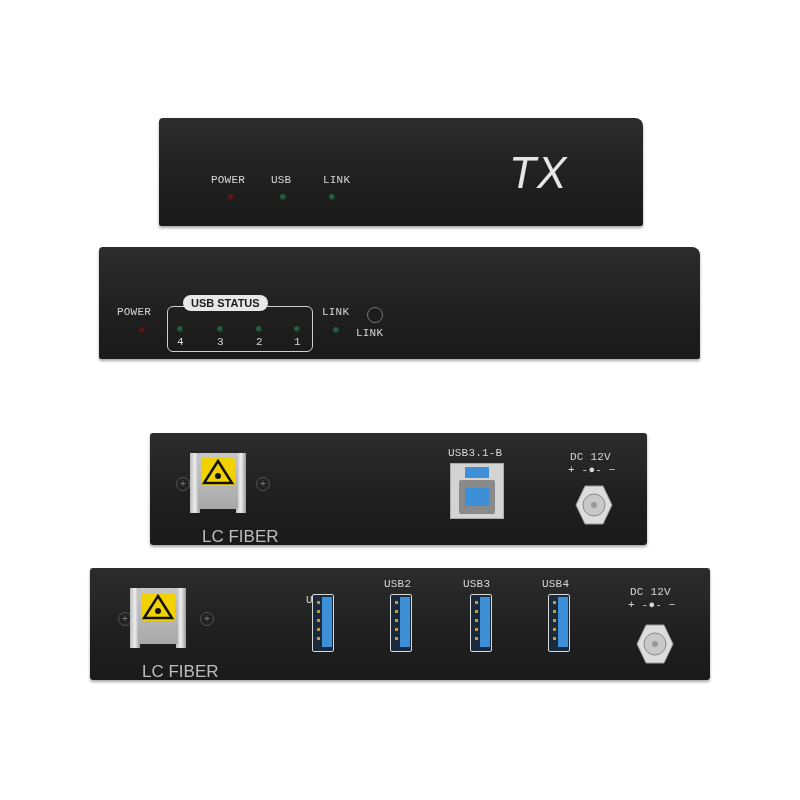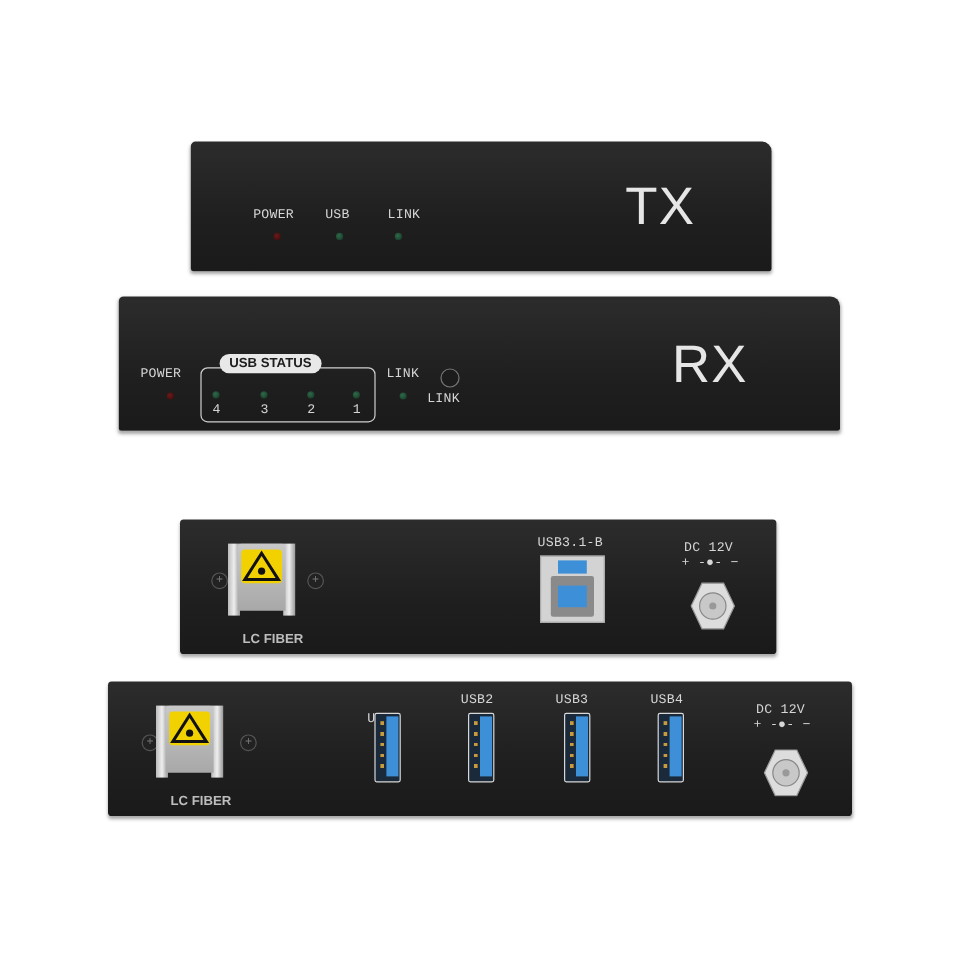--- a/index.html
+++ b/index.html
@@ -18,53 +18,52 @@
   .fiber{position:absolute;width:56px;height:60px;}
   .fiber .rail{position:absolute;top:0;width:10px;height:60px;background:linear-gradient(90deg,#bbb,#eee,#999);}
   .fiber .body{position:absolute;left:8px;top:0;width:40px;height:56px;background:linear-gradient(#c8c8c8,#a8a8a8);border-radius:3px 3px 0 0;}
   .fiber .warn{position:absolute;left:11px;top:5px;width:34px;height:28px;background:#f1d200;border-radius:3px;}
   .screw{position:absolute;width:12px;height:12px;border-radius:50%;border:1px solid #555;background:#222;color:#777;font-size:10px;line-height:12px;text-align:center;}
   .usbA{position:absolute;width:20px;height:56px;border:1.5px solid #d8d8d8;border-radius:2px;background:#1b2a3a;}
   .usbA .blue{position:absolute;right:1px;top:2px;width:10px;height:50px;background:#3d8fd8;}
   .usbA .pins{position:absolute;left:4px;top:6px;width:3px;height:44px;background:repeating-linear-gradient(#c89a40 0 3px,transparent 3px 9px);}
   .usbB{position:absolute;width:52px;height:54px;background:#d3d3d3;border:1px solid #aaa;}
   .dcjack{position:absolute;width:38px;height:40px;}
-  .fiber-lbl{position:absolute;color:#bdbdbd;font-size:11px;font-weight:bold;}
+  .fiber-lbl{position:absolute;color:#bdbdbd;font-size:17px;}
 </style>
 </head>
 <body>
 
 <div class="panel" style="left:159px;top:118px;width:484px;height:108px;border-radius:4px 8px 2px 2px;">
   <span class="lbl" style="left:52px;top:56px;">POWER</span>
   <span class="led red" style="left:69px;top:76px;"></span>
   <span class="lbl" style="left:112px;top:56px;">USB</span>
   <span class="led green" style="left:121px;top:76px;"></span>
   <span class="lbl" style="left:164px;top:56px;">LINK</span>
   <span class="led green" style="left:170px;top:76px;"></span>
-  <span class="big" style="left:362px;top:30px;">TX</span>
+  <span class="big" style="left:350px;top:30px;font-style:italic;">TX</span>
 </div>
 
 <div class="panel" style="left:99px;top:247px;width:601px;height:112px;border-radius:4px 8px 2px 2px;">
   <span class="lbl" style="left:18px;top:59px;">POWER</span>
   <span class="led red" style="left:40px;top:80px;"></span>
   <div class="usbgroup" style="left:68px;top:59px;width:144px;height:44px;"></div>
   <span class="pill" style="left:84px;top:48px;">USB STATUS</span>
   <span class="led green" style="left:78px;top:79px;"></span>
   <span class="lbl" style="left:78px;top:89px;">4</span>
   <span class="led green" style="left:118px;top:79px;"></span>
   <span class="lbl" style="left:118px;top:89px;">3</span>
   <span class="led green" style="left:157px;top:79px;"></span>
   <span class="lbl" style="left:157px;top:89px;">2</span>
   <span class="led green" style="left:195px;top:79px;"></span>
   <span class="lbl" style="left:195px;top:89px;">1</span>
   <span class="lbl" style="left:223px;top:59px;">LINK</span>
   <span class="led green" style="left:234px;top:80px;"></span>
   <span class="reset" style="left:268px;top:60px;"></span>
   <span class="lbl" style="left:257px;top:80px;">LINK</span>
-  <span class="big" style="left:461px;top:32px;">RX</span>
 </div>
 
 <div class="panel" style="left:150px;top:433px;width:497px;height:112px;border-radius:3px;">
   <span class="screw" style="left:26px;top:44px;">+</span>
   <div class="fiber" style="left:40px;top:20px;">
     <div class="rail" style="left:0;"></div>
       <div class="rail" style="left:46px;"></div>
     <div class="body"></div>
     <div class="warn">
       <svg width="34" height="28" viewBox="0 0 34 28">

